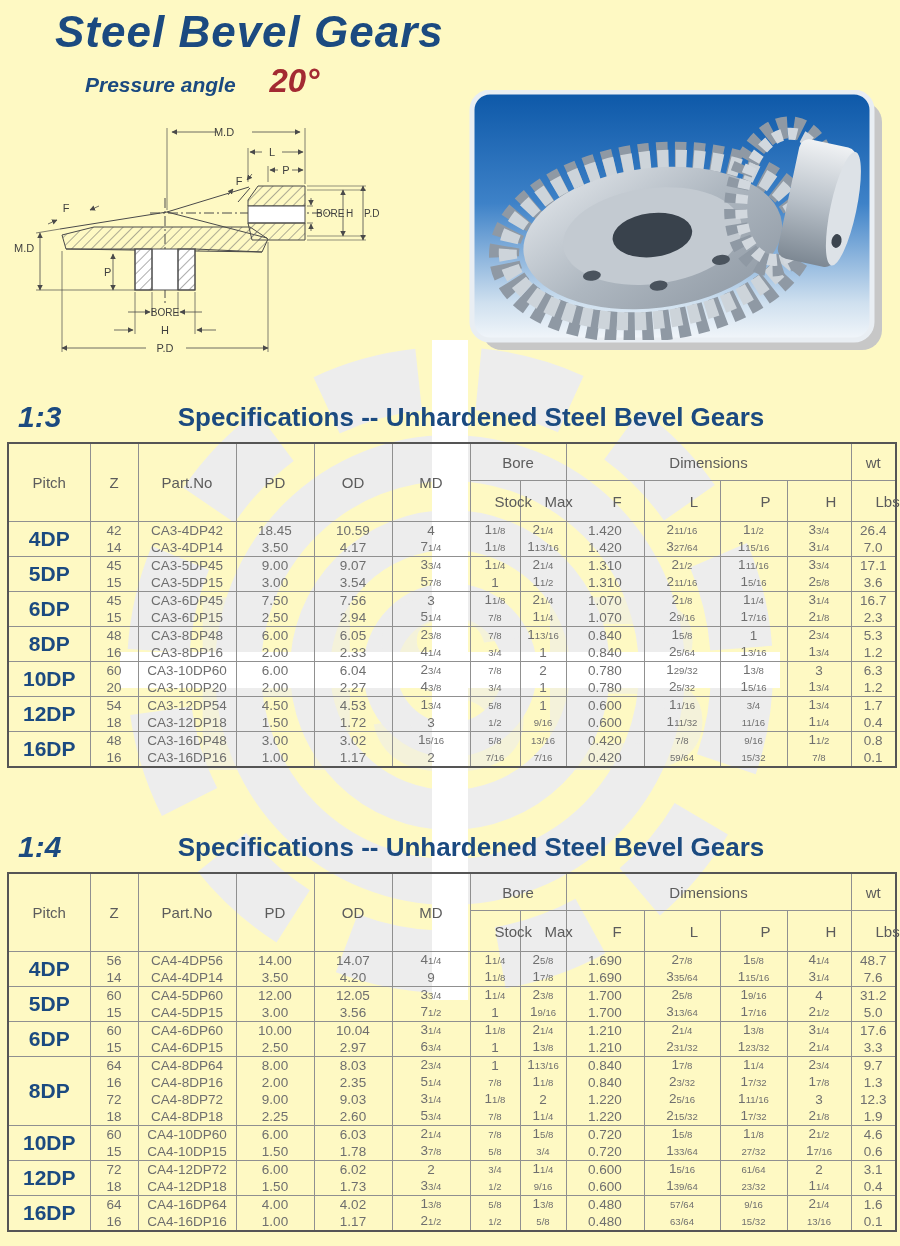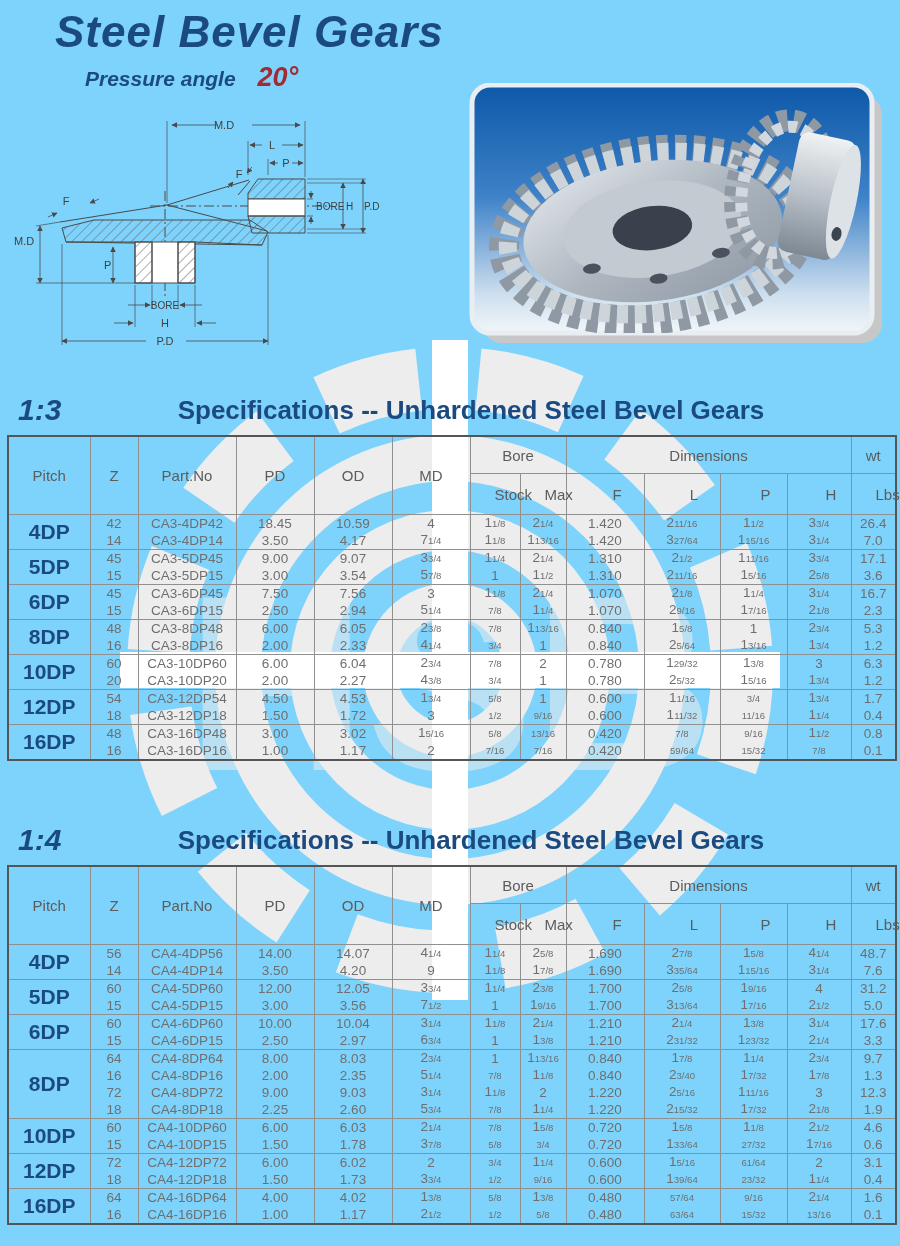--- a/index.html
+++ b/index.html
@@ -1,36 +1,36 @@
 <!DOCTYPE html>
 <html><head>
 <meta charset="utf-8">
 <style>
   html,body{margin:0;padding:0;background:#fff;}
   .page{
     position:relative;
     width:900px;height:1246px;
-    background:#7dd3fc;
+    background:#fef9c3;
     font-family:"Liberation Sans", sans-serif;
     overflow:hidden;
   }
   
   .watermark{position:absolute;left:120px;top:340px;z-index:0;}
   .content{position:relative;z-index:1;}
   
   .hdr{padding:8px 0 0 55px;}
   .title{
     font-size:44px;font-weight:bold;font-style:italic;
     color:#1b4a80;letter-spacing:1px;line-height:48px;
   }
   .subtitle{
     margin:6px 0 0 30px;
     font-size:21px;font-weight:bold;font-style:italic;color:#1b4a80;
   }
-  .subtitle .angle{font-size:27px;color:#a32a32;margin-left:16px;}
+  .subtitle .angle{font-size:33px;color:#a32a32;margin-left:28px;}
   
   .figs{display:flex;margin-top:2px;}
   .diagram{width:450px;height:258px;}
   .photo{margin-left:18px;margin-top:-12px;}
   
   .sect{display:flex;align-items:center;margin:0 8px 0 18px;}
   .sect .ratio{
     font-size:30px;font-weight:bold;font-style:italic;color:#1b4a80;width:92px;
   }
   .sect .stitle{
@@ -632,21 +632,21 @@
           </tr>
           <tr>
             <td>16</td>
             <td>CA4-8DP16</td>
             <td>2.00</td>
             <td>2.35</td>
             <td>5<span class="fr">1/4</span></td>
             <td><span class="fr">7/8</span></td>
             <td>1<span class="fr">1/8</span></td>
             <td>0.840</td>
-            <td>2<span class="fr">3/40</span></td>
+            <td>2<span class="fr">3/32</span></td>
             <td>1<span class="fr">7/32</span></td>
             <td>1<span class="fr">7/8</span></td>
             <td>1.3</td>
           </tr>
           <tr>
             <td>72</td>
             <td>CA4-8DP72</td>
             <td>9.00</td>
             <td>9.03</td>
             <td>3<span class="fr">1/4</span></td>

